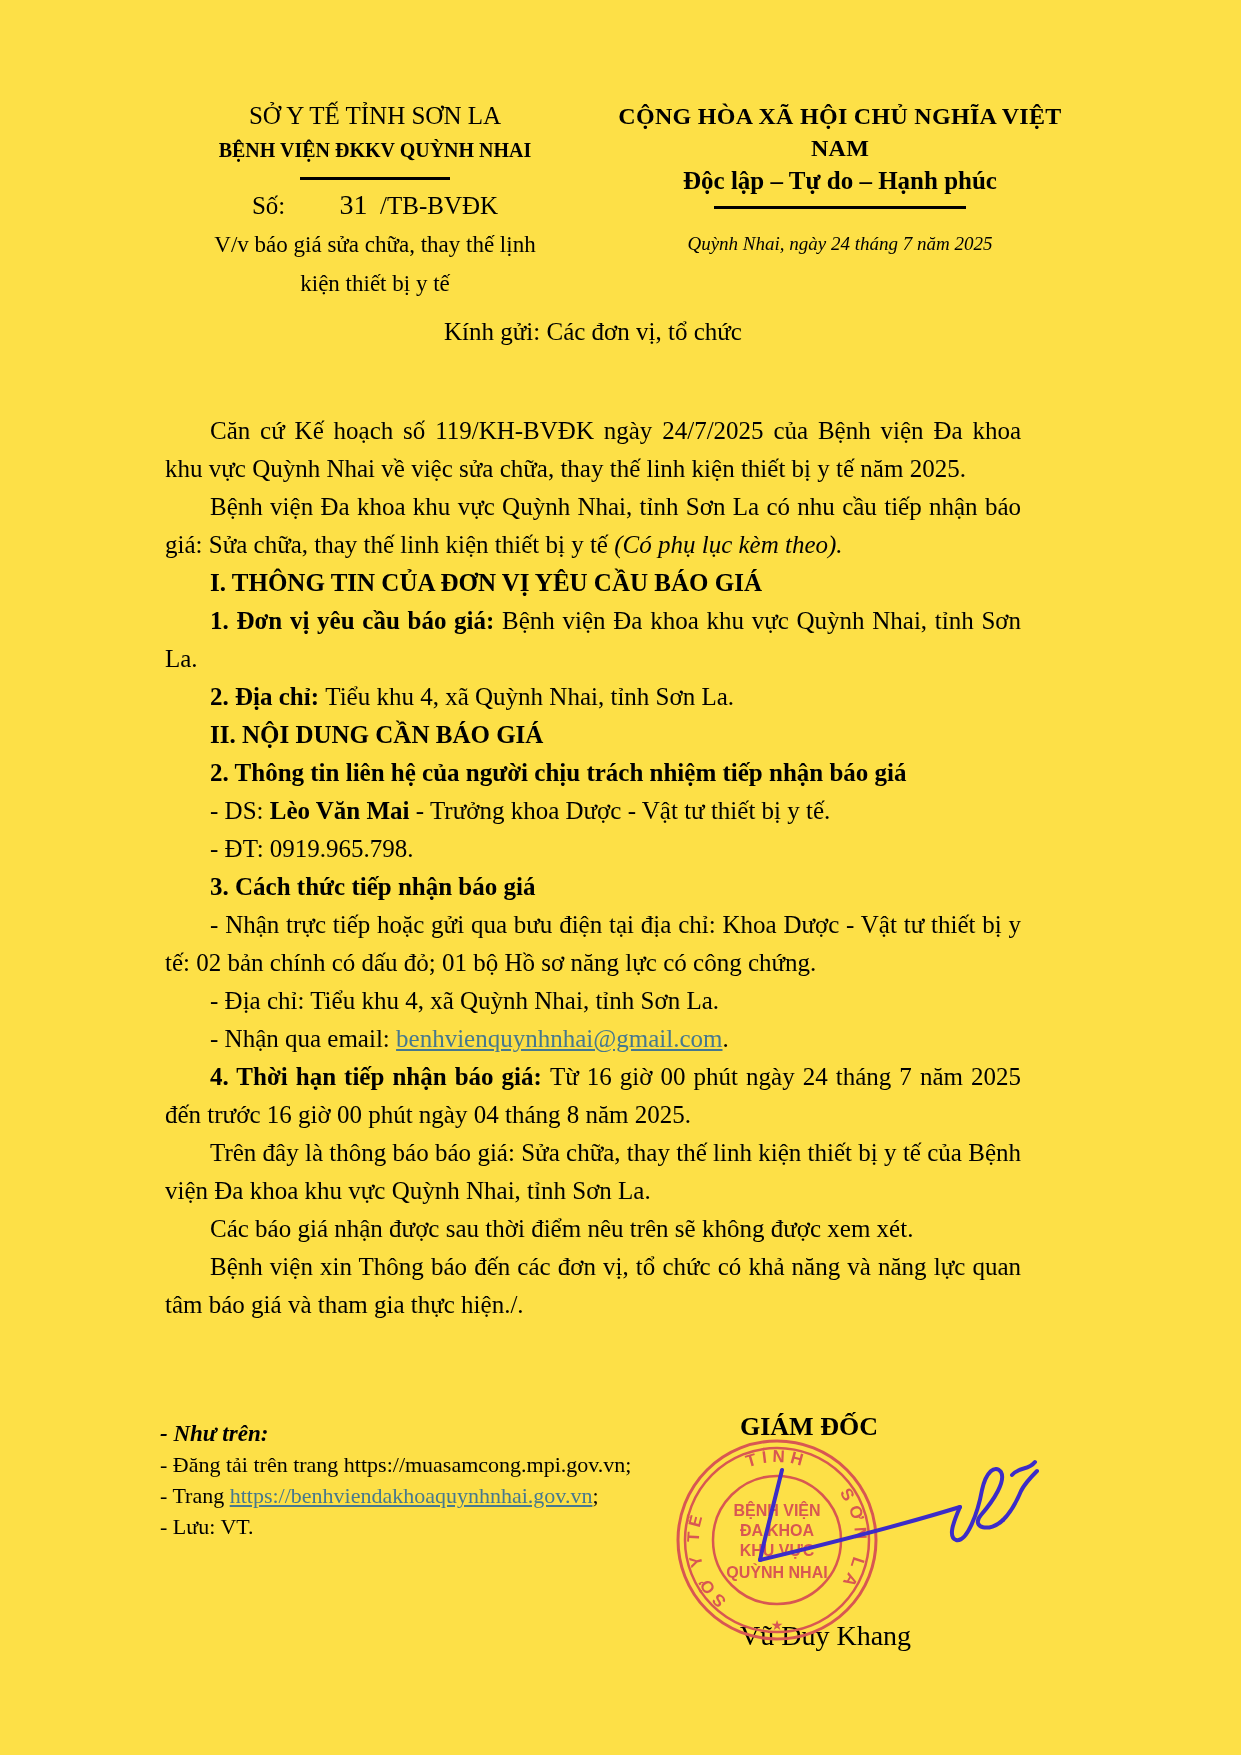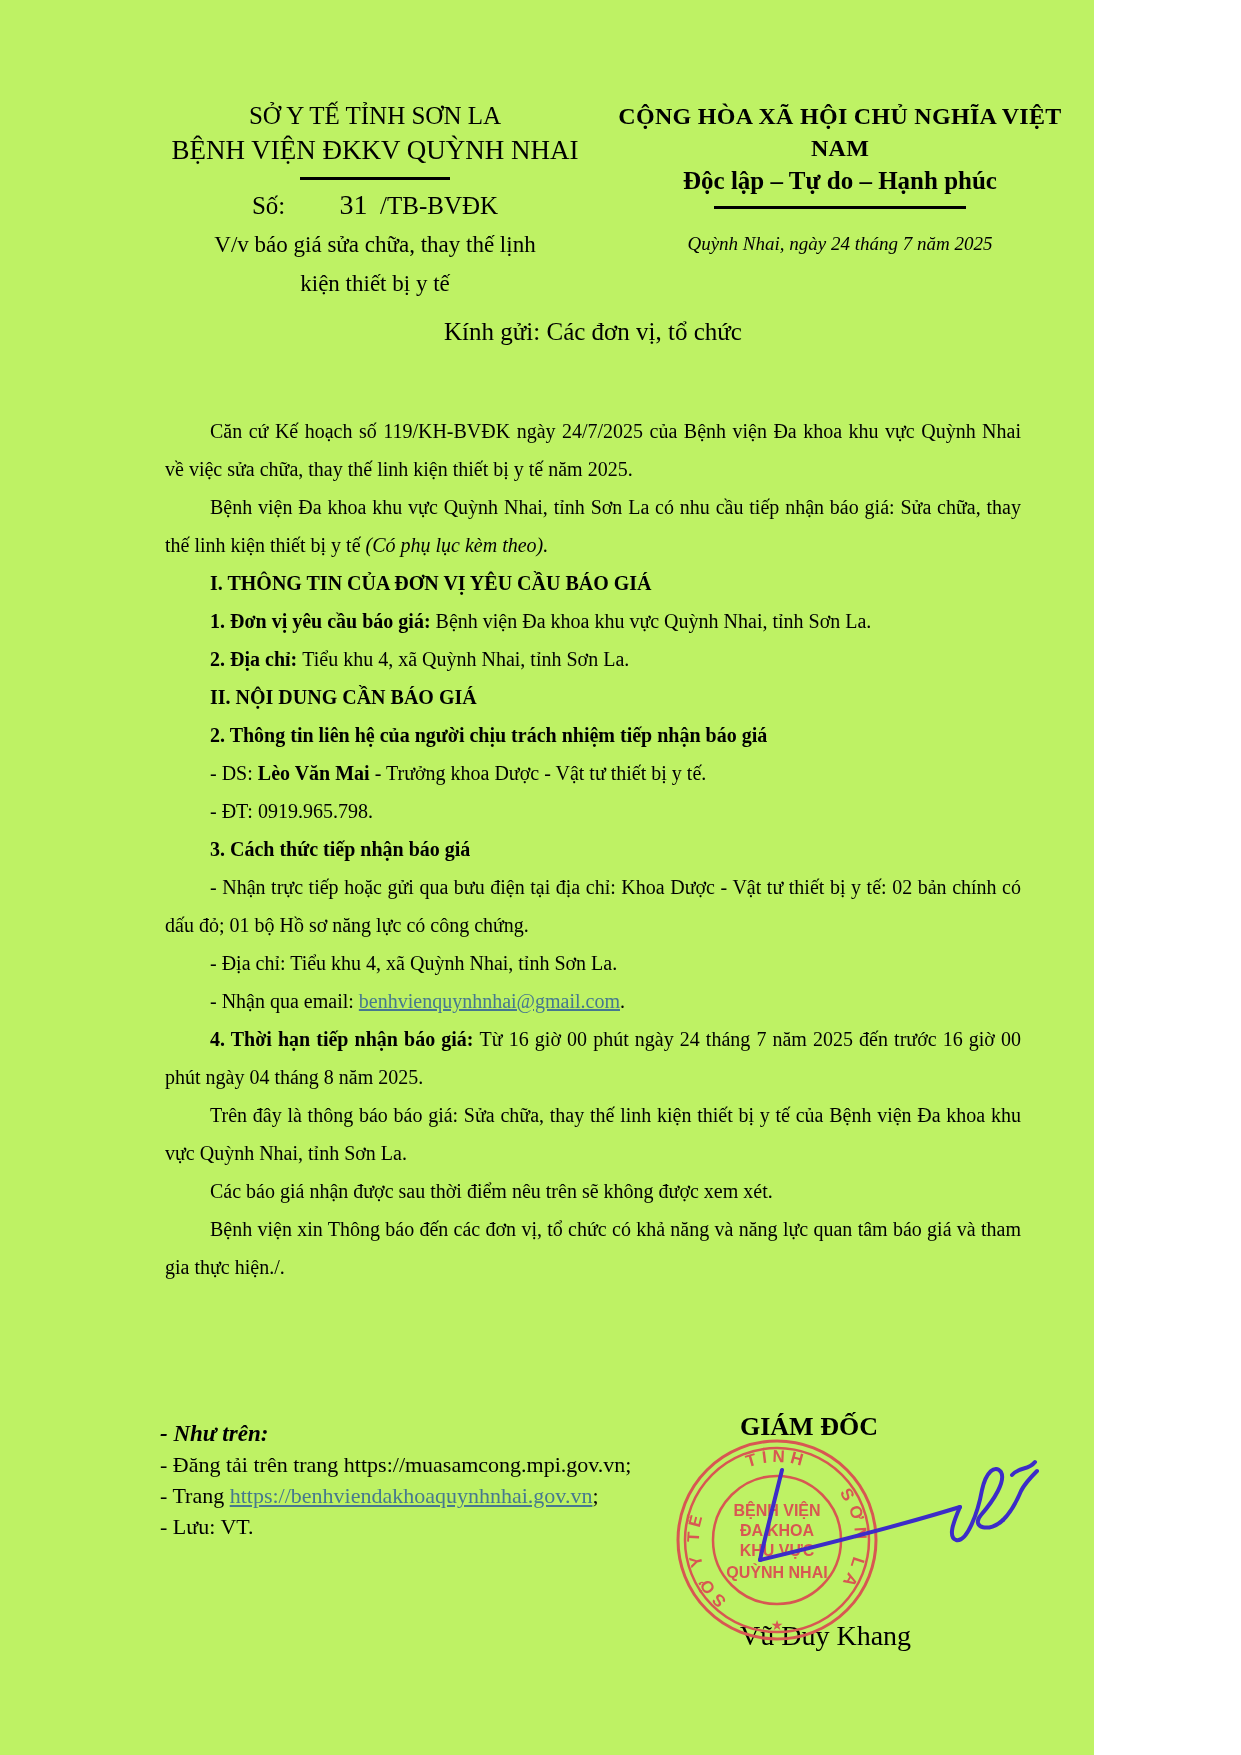--- a/index.html
+++ b/index.html
@@ -1,32 +1,32 @@
 <!DOCTYPE html>
 <html lang="vi"><head>
 <meta charset="utf-8">
 <style>
   * { margin: 0; padding: 0; box-sizing: border-box; }
   html, body { background: #ffffff; }
   .page {
     position: relative;
-    width: 1094px;
+    width: 1241px;
     height: 1755px;
-    background: #bef264;
+    background: #fde047;
     font-family: "Liberation Serif", "DejaVu Serif", serif;
     color: #000000;
     overflow: hidden;
   }
   
   .hdr-left {
     position: absolute; left: 145px; top: 100px; width: 460px;
     text-align: center;
   }
   .hdr-left .org-parent { font-size: 25px; line-height: 32px; }
-  .hdr-left .org-name   { font-size: 27px; font-weight: normal; line-height: 36px; }
+  .hdr-left .org-name   { font-size: 20px; font-weight: bold; line-height: 36px; }
   .hdr-left .rule {
     width: 150px; height: 3px; background: #000; margin: 9px auto 8px auto;
   }
   .hdr-left .doc-no { font-size: 25px; line-height: 34px; }
   .hdr-left .doc-no .num { font-size: 28px; margin-left: 48px; }
   .hdr-left .subject { font-size: 23px; line-height: 39px; margin-top: 2px; }
 
   .hdr-right {
     position: absolute; left: 600px; top: 100px; width: 480px;
     text-align: center;
@@ -40,21 +40,21 @@
 
   
   .salutation {
     position: absolute; left: 165px; top: 318px; width: 856px;
     text-align: center; font-size: 25px;
   }
 
   
   .doc-body {
     position: absolute; left: 165px; top: 412px; width: 856px;
-    font-size: 20px; line-height: 38px; text-align: justify;
+    font-size: 25px; line-height: 38px; text-align: justify;
   }
   .doc-body p { text-indent: 45px; }
   .b  { font-weight: bold; }
   .i  { font-style: italic; }
   .link {
     color: #46788f; text-decoration: underline; cursor: pointer;
   }
 
   
   .footer-left {

